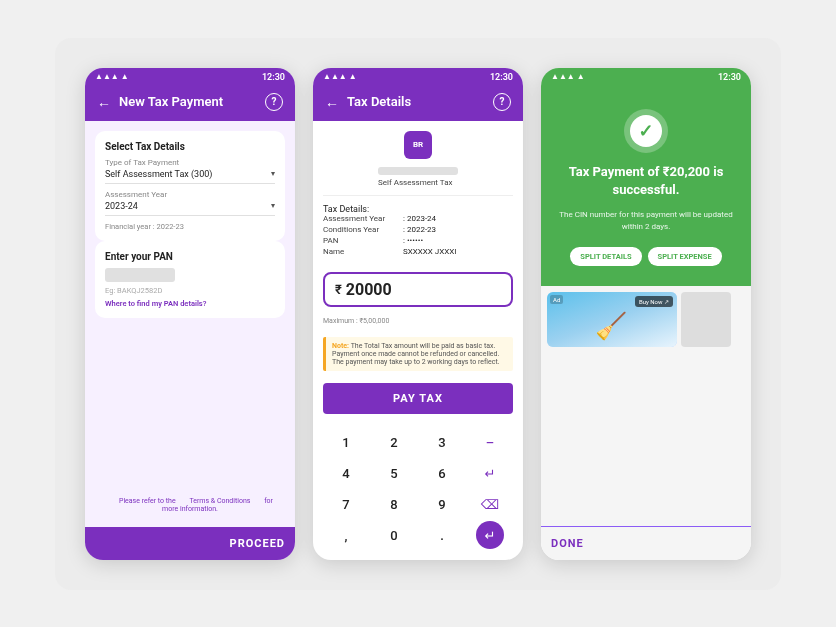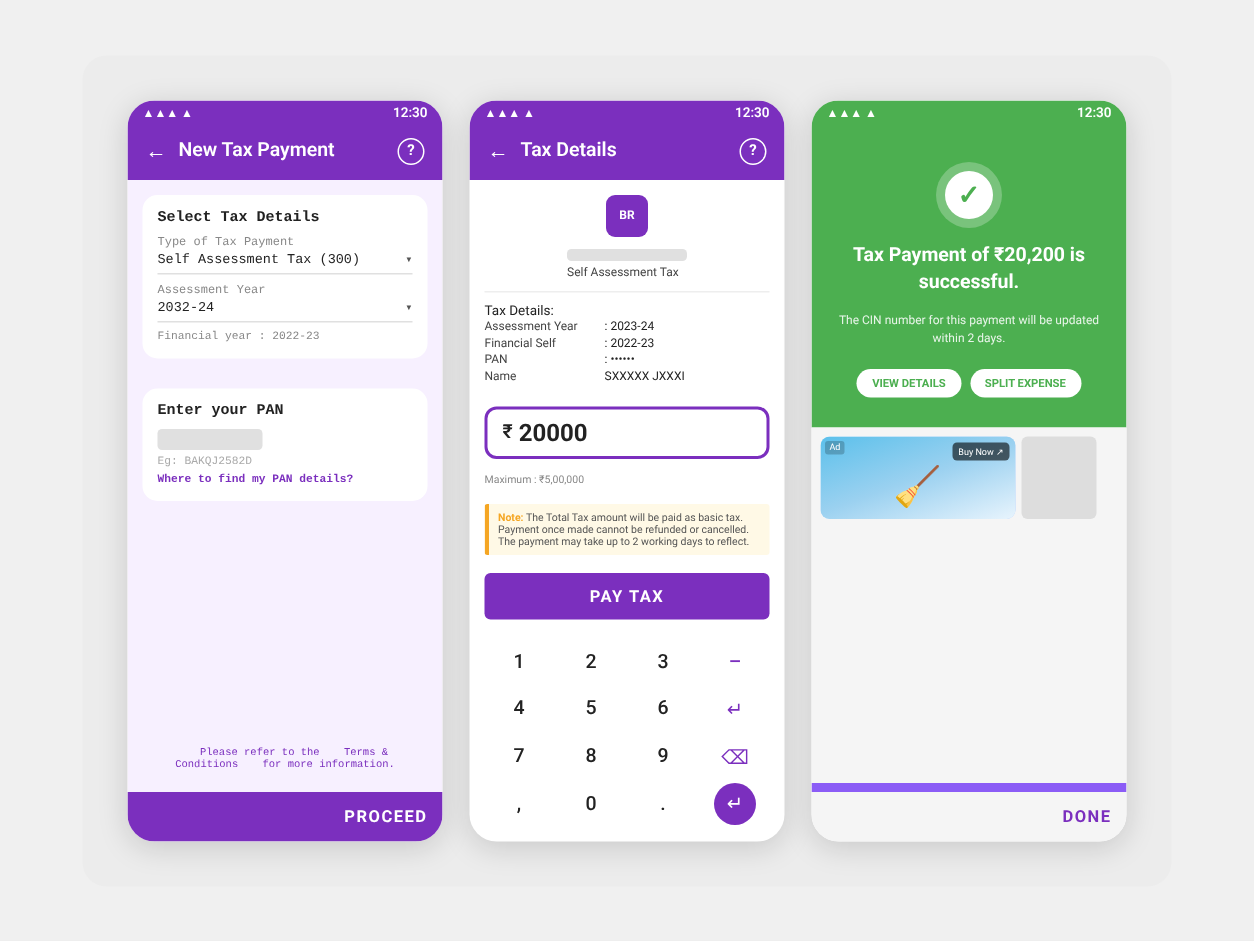--- a/index.html
+++ b/index.html
@@ -70,22 +70,21 @@
       font-weight: 700;
     }
 
     
     .screen1-body {
       flex: 1;
       background: #f7f0ff;
       padding: 10px;
       display: flex;
       flex-direction: column;
-      gap: 20px;
-      font-family: Liberation Mono, monospace;
+      gap: 0;
     }
     .card-section {
       background: #fff;
       border-radius: 10px;
       padding: 10px;
     }
     .section-title {
       font-size: 10px;
       font-weight: 700;
       color: #222;
@@ -311,27 +310,27 @@
       right: 4px;
       background: rgba(0,0,0,0.6);
       color: #fff;
       font-size: 6px;
       padding: 2px 4px;
       border-radius: 3px;
     }
     .ad-side { width: 50px; background: #ddd; border-radius: 4px; }
     .done-bar {
       background: #f5f5f5;
-      text-align: right;
+      text-align: left;
       padding: 10px;
       font-size: 11px;
       font-weight: 700;
       color: #7b2fbe;
       letter-spacing: 1px;
-      border-top: 6px solid #8b5cf6;
+      border-top: 1px solid #8b5cf6;
       cursor: pointer;
     }
     .screen3-status {
       background: #4caf50;
     }
     .ad-label {
       font-size: 6px;
       color: #888;
       background: rgba(0,0,0,0.2);
       padding: 1px 3px;
@@ -364,21 +363,21 @@
 
       <div class="card-section">
         <div class="section-title">Select Tax Details</div>
         <div class="field-label">Type of Tax Payment</div>
         <div class="dropdown-field">
           <span class="dropdown-value">Self Assessment Tax (300)</span>
           <span class="dropdown-arrow">▾</span>
         </div>
         <div class="field-label">Assessment Year</div>
         <div class="dropdown-field">
-          <span class="dropdown-value">2032-24</span>
+          <span class="dropdown-value">2023-24</span>
           <span class="dropdown-arrow">▾</span>
         </div>
         <div class="info-text">Financial year : 2022-23</div>
       </div>
 
       <div class="card-section">
         <div class="section-title">Enter your PAN</div>
         <div class="pan-input-box"></div>
         <div class="pan-eg">Eg: BAKQJ2582D</div>
         <div class="pan-link">Where to find my PAN details?</div>
@@ -414,21 +413,21 @@
         </div>
       </div>
 
       <div class="tax-details-section">
         <div class="tax-details-title">Tax Details:</div>
         <div class="detail-row">
           <span class="detail-key">Assessment Year</span>
           <span class="detail-val">: 2023-24</span>
         </div>
         <div class="detail-row">
-          <span class="detail-key">Financial Self</span>
+          <span class="detail-key">Conditions Year</span>
           <span class="detail-val">: 2022-23</span>
         </div>
         <div class="detail-row">
           <span class="detail-key">PAN</span>
           <span class="detail-val">: ••••••</span>
         </div>
         <div class="detail-row">
           <span class="detail-key">Name</span>
           <span class="detail-val">SXXXXX JXXXI</span>
         </div>
@@ -475,21 +474,21 @@
       <span class="time">12:30</span>
     </div>
 
     <div class="success-top">
       <div class="check-circle">
         <div class="check-mark">✓</div>
       </div>
       <div class="success-title">Tax Payment of ₹20,200 is successful.</div>
       <div class="success-sub">The CIN number for this payment will be updated within 2 days.</div>
       <div class="success-actions">
-        <div class="success-btn">VIEW DETAILS</div>
+        <div class="success-btn">SPLIT DETAILS</div>
         <div class="success-btn">SPLIT EXPENSE</div>
       </div>
     </div>
 
     <div class="ad-section">
       <div class="ad-thumb">
         <div class="ad-thumb-inner">
           <span class="ad-label">Ad</span>
           <div style="font-size:26px; margin-bottom:6px;">🧹</div>
           <div class="buy-now-badge">Buy Now ↗</div>

